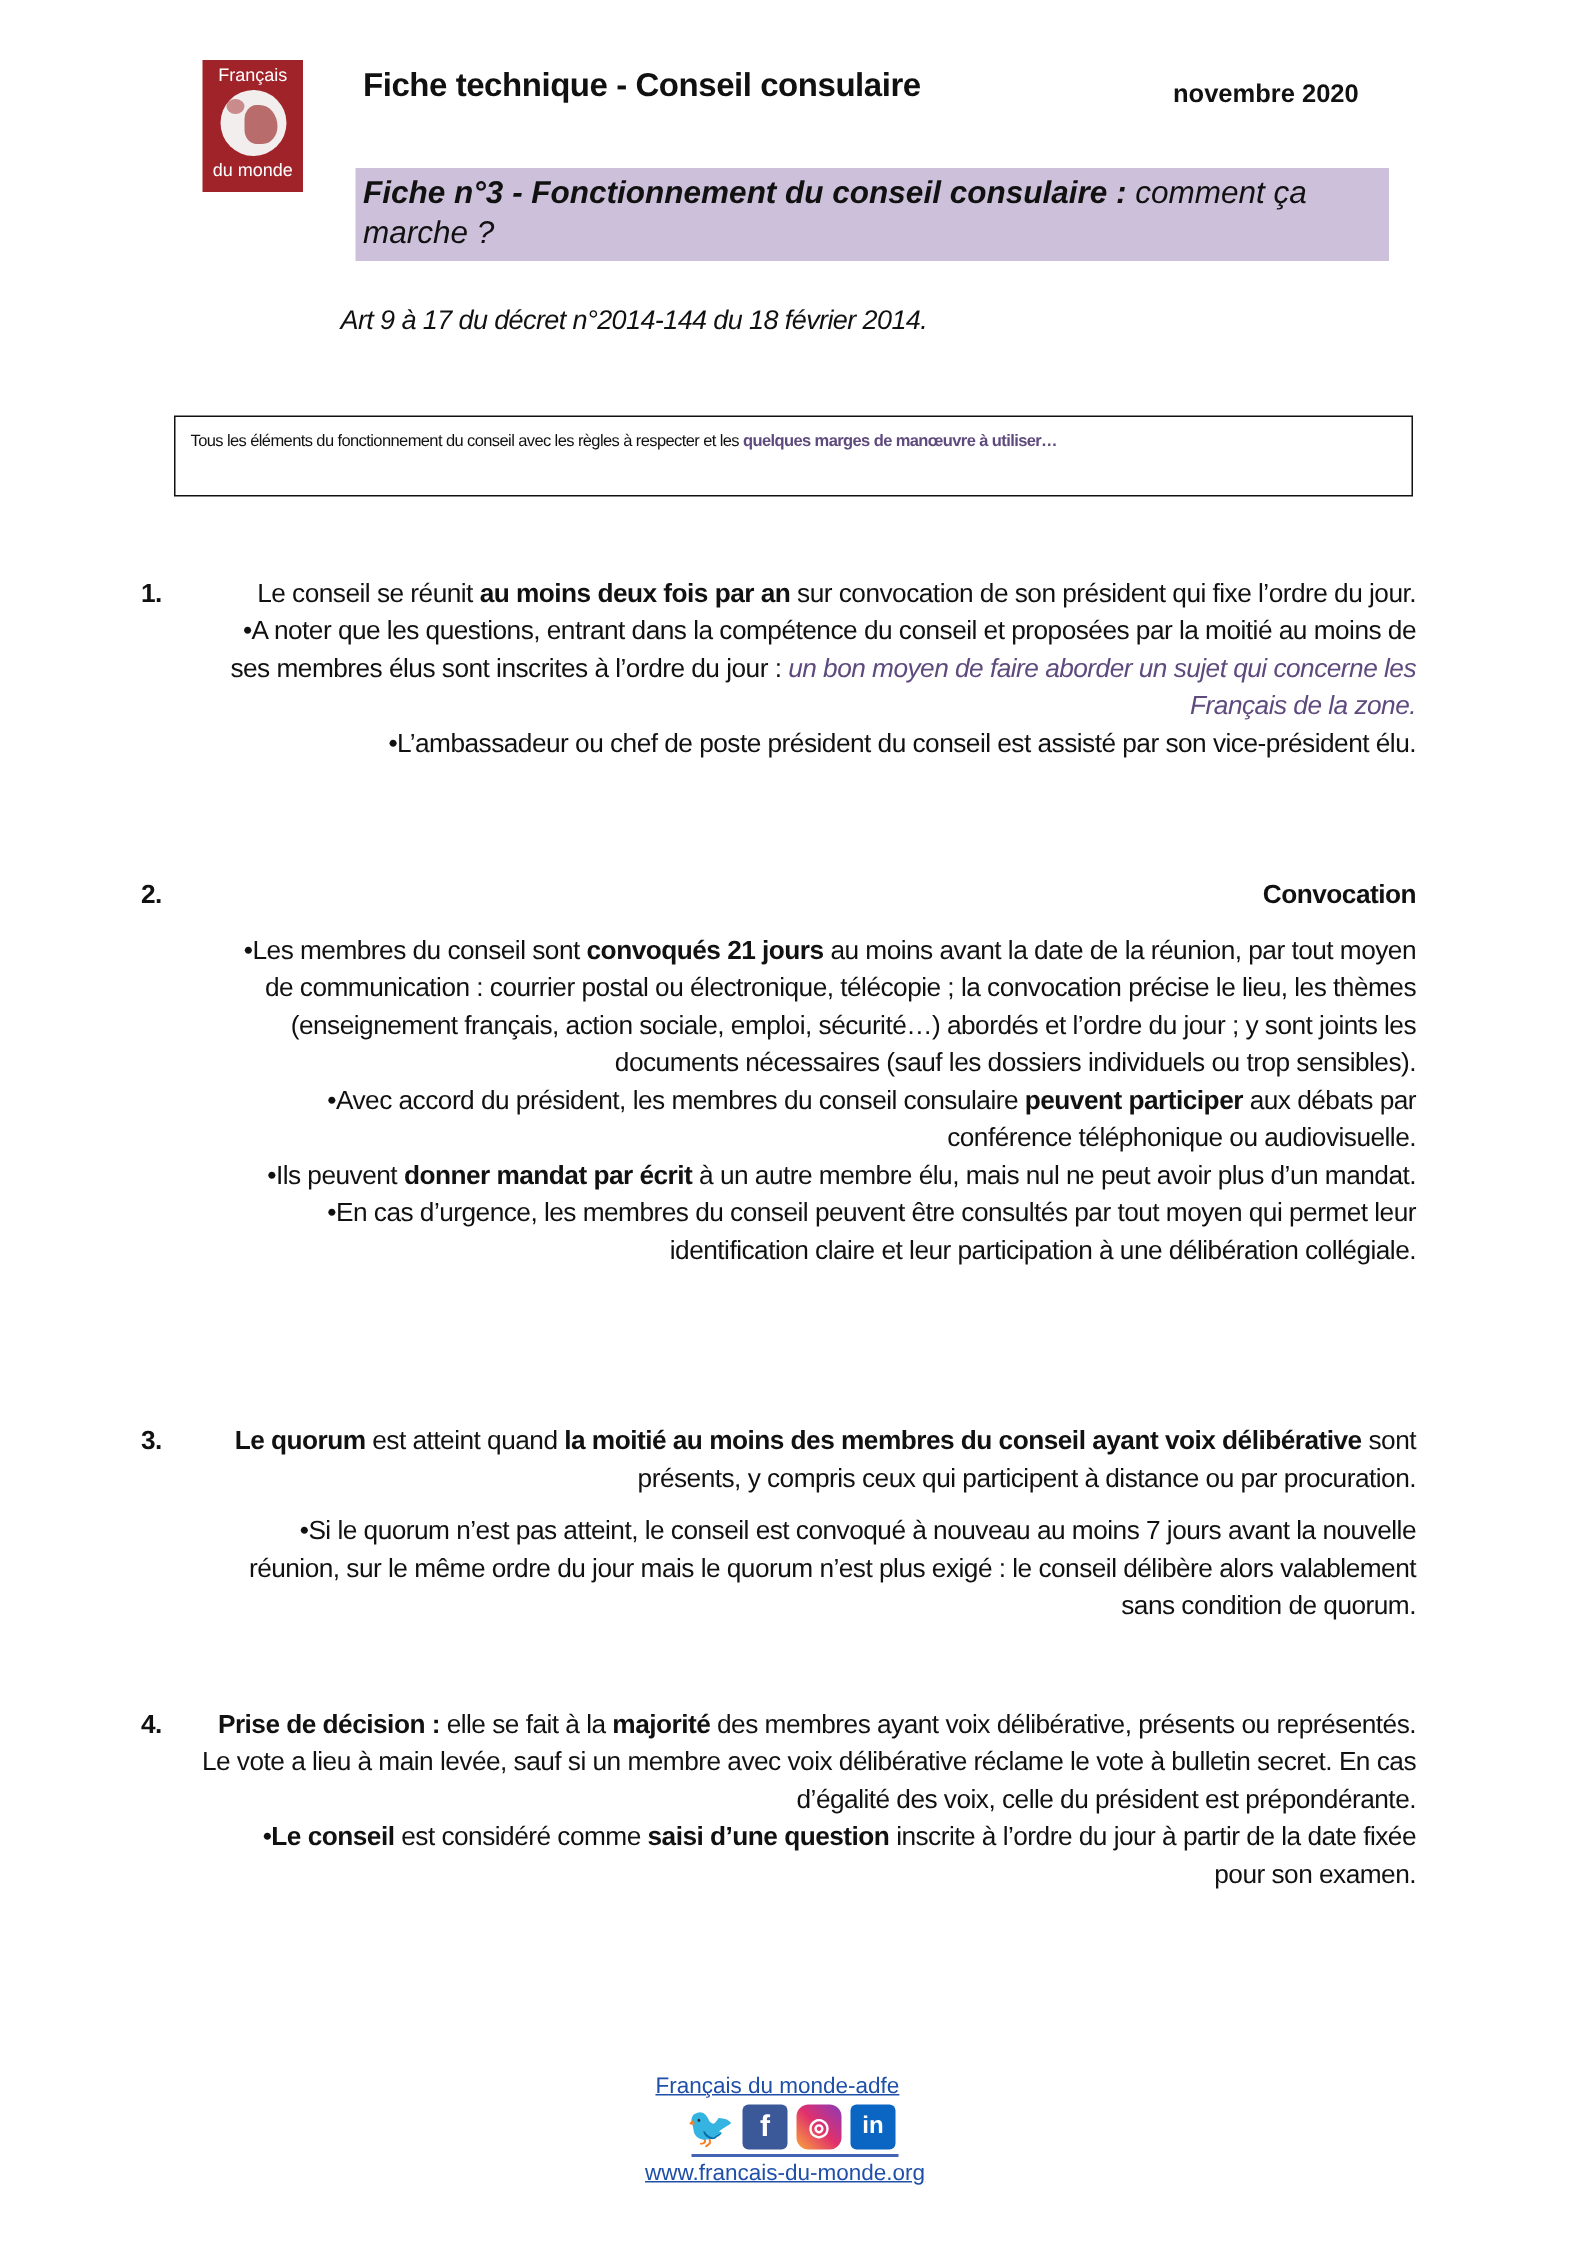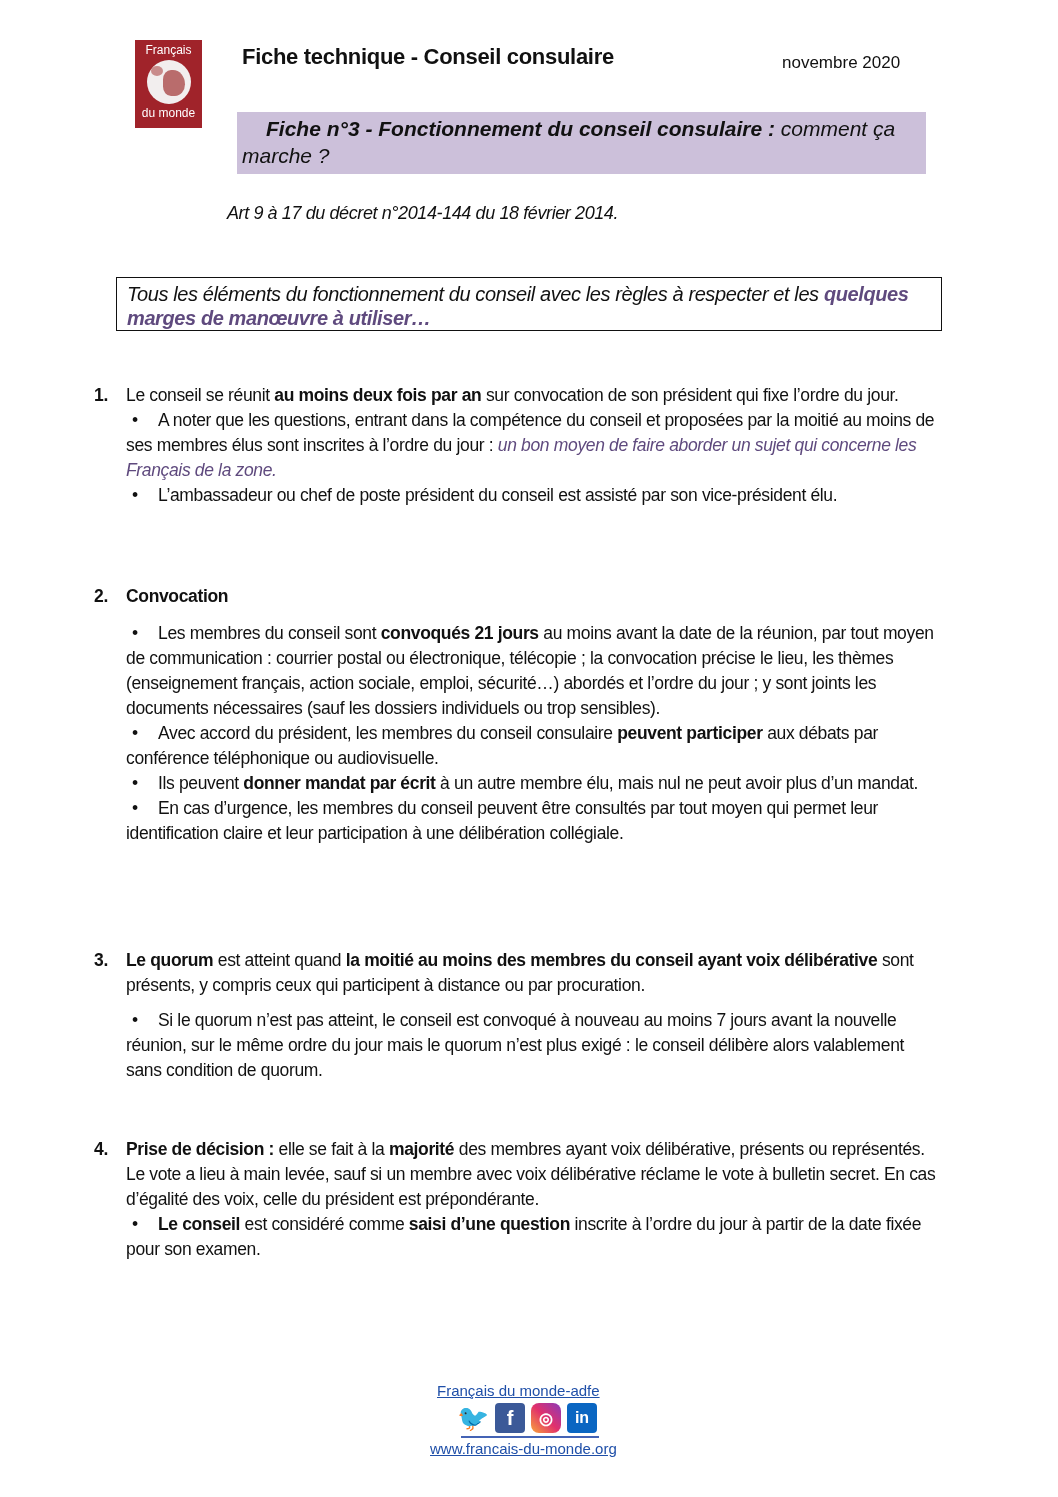--- a/index.html
+++ b/index.html
@@ -8,34 +8,34 @@
   .abs { position: absolute; }
   .logo { left: 135px; top: 40px; width: 67px; height: 88px; background: #a0232a;
           color: #fff; text-align: center; font-size: 12px; line-height: 14px; }
   .logo .globe { width: 44px; height: 44px; border-radius: 50%; background: #f2eeee;
                  margin: 3px auto 2px; position: relative; overflow: hidden; }
   .logo .globe::before { content: ""; position: absolute; left: 16px; top: 10px; width: 22px; height: 26px;
                  background: #b96c6c; border-radius: 40% 60% 50% 40%; }
   .logo .globe::after { content: ""; position: absolute; left: 4px; top: 6px; width: 12px; height: 10px;
                  background: #c98b8b; border-radius: 50%; }
   .title { left: 242px; top: 44px; font-size: 22px; font-weight: bold; letter-spacing: -0.3px; }
-  .date { left: 782px; top: 53px; font-size: 17px; font-weight: normal; }
+  .date { left: 782px; top: 53px; font-size: 17px; font-weight: bold; }
   .band { left: 237px; top: 112px; width: 689px; height: 62px; background: #ccc0da; }
   .band-text { position: absolute; left: 5px; top: 3px; width: 670px; font-size: 21px; line-height: 27px; }
-  .band-text b { font-style: italic; margin-left: 24px; }
+  .band-text b { font-style: italic; }
   .band-text i { font-style: italic; font-weight: normal; }
   .ref { left: 227px; top: 203px; font-size: 18px; font-style: italic; letter-spacing: -0.4px; }
   .intro-box { left: 116px; top: 277px; width: 826px; height: 54px; border: 1.5px solid #111;
                box-sizing: border-box; }
-  .intro-text { position: absolute; left: 10px; top: 4px; width: 800px; font-size: 20px; line-height: 24px;
-                font-style: italic; letter-spacing: -0.4px; }
+  .intro-text { position: absolute; left: 10px; top: 4px; width: 800px; font-size: 11px; line-height: 24px;
+                letter-spacing: -0.4px; }
   .purple { color: #5f4a7e; font-weight: bold; }
   .body { left: 94px; width: 850px; font-size: 17.5px; line-height: 25px; letter-spacing: -0.35px; }
   .num { position: absolute; left: 0; font-weight: bold; }
-  .para { margin-left: 32px; }
+  .para { margin-left: 32px; text-align: right; }
   .bullet::before { content: "\2022"; display: inline-block; width: 26px; padding-left: 6px; }
   .footer-title { left: 437px; top: 1382px; font-size: 15px; font-weight: normal; color: #1f4fa8;
                   text-decoration: underline; }
   .social { left: 459px; top: 1403px; display: flex; gap: 6px; }
   .social span { width: 30px; height: 30px; display: inline-flex; align-items: center; justify-content: center;
                  color: #fff; font-weight: bold; font-size: 20px; border-radius: 4px; }
   .tw { background: transparent; color: #1da1f2 !important; font-size: 26px !important; }
   .fb { background: #3b5998; }
   .ig { background: linear-gradient(45deg,#f9a53a,#e1306c,#8a3ab9); border-radius: 8px !important; font-size: 16px !important; }
   .li { background: #0a66c2; font-size: 16px !important; }

